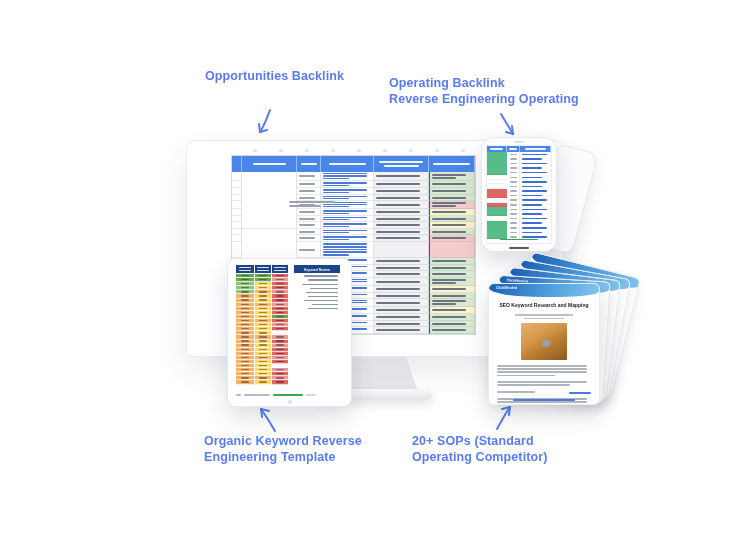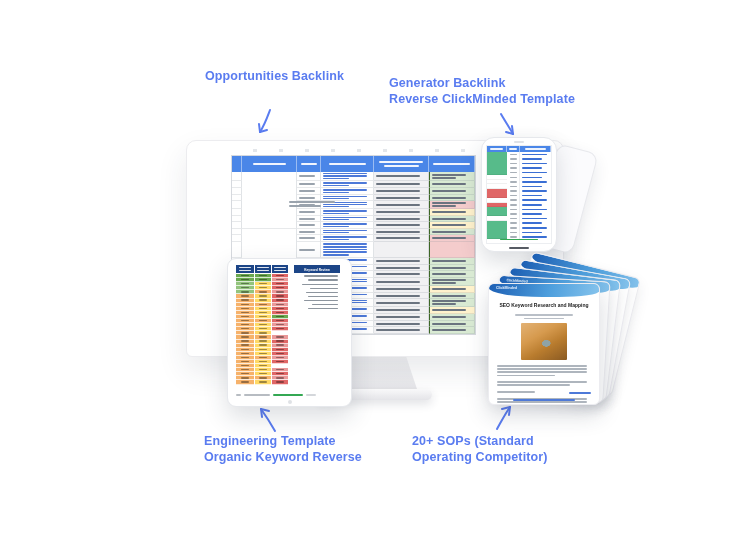--- a/index.html
+++ b/index.html
@@ -121,22 +121,22 @@
   </div>
   <div class="arrow" style="left:254px;top:108px;">
     <svg width="22" height="28" viewBox="0 0 22 28" fill="none" stroke="#5a7cf0" stroke-width="2" stroke-linecap="round">
       <path d="M16,2 C13,10 11,16 6,24"></path>
         <path d="M6,24 L5,16"></path>
         <path d="M6,24 L13,22"></path>
     </svg>
   </div>
 
   <div class="lbl" style="left: 389px; top: 75px; color: rgb(90, 124, 240);">
-    <div>Generator Backlink</div>
-    <div>Reverse ClickMinded Template</div>
+    <div>Operating Backlink</div>
+    <div>Reverse Engineering Operating</div>
   </div>
   <div class="arrow" style="left:498px;top:112px;">
     <svg width="22" height="26" viewBox="0 0 22 26" fill="none" stroke="#5a7cf0" stroke-width="2" stroke-linecap="round">
       <path d="M3,2 C7,9 11,15 15,22"></path>
         <path d="M15,22 L8,20"></path>
         <path d="M15,22 L14,14"></path>
     </svg>
   </div>
 
   <div class="stand"></div>
@@ -1195,22 +1195,22 @@
   </div>
 
   <div class="arrow" style="left:256px;top:406px;">
     <svg width="24" height="27" viewBox="0 0 24 27" fill="none" stroke="#5a7cf0" stroke-width="2" stroke-linecap="round">
       <path d="M19,25 C15,18 10,10 5,3"></path>
         <path d="M5,3 L6,11"></path>
         <path d="M5,3 L13,5"></path>
     </svg>
   </div>
   <div class="lbl" style="left: 204px; top: 433px; color: rgb(90, 124, 240);">
+    <div>Organic Keyword Reverse</div>
     <div>Engineering Template</div>
-    <div>Organic Keyword Reverse</div>
   </div>
 
   <div class="arrow" style="left:492px;top:404px;">
     <svg width="24" height="27" viewBox="0 0 24 27" fill="none" stroke="#5a7cf0" stroke-width="2" stroke-linecap="round">
       <path d="M5,25 C9,18 13,10 18,3"></path>
         <path d="M18,3 L17,11"></path>
         <path d="M18,3 L10,5"></path>
     </svg>
   </div>
   <div class="lbl" style="left: 412px; top: 433px; color: rgb(90, 124, 240);">

